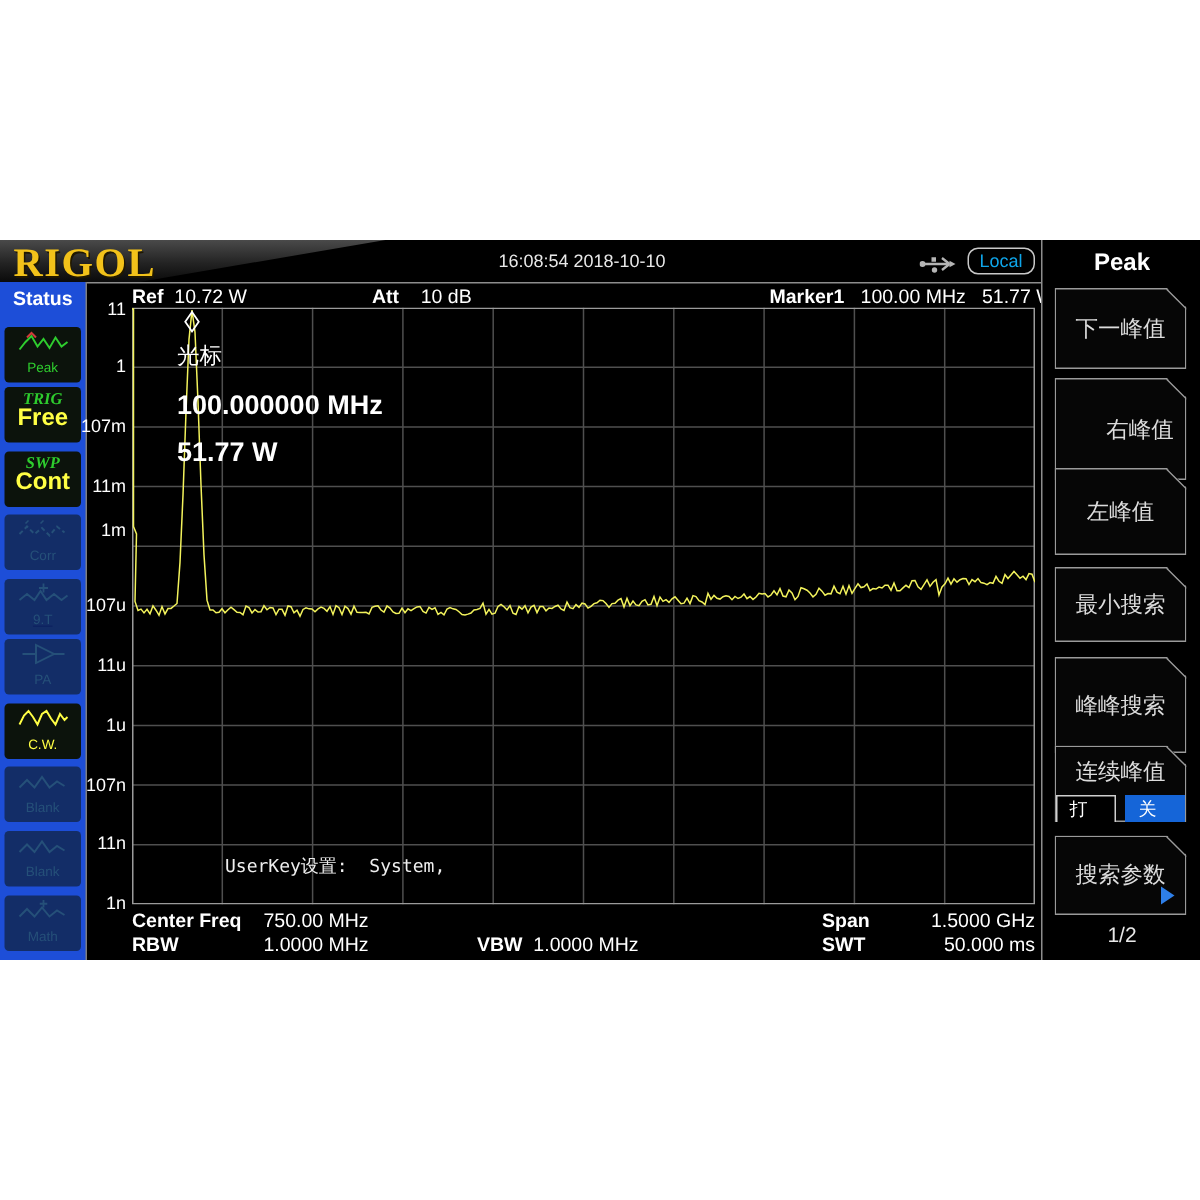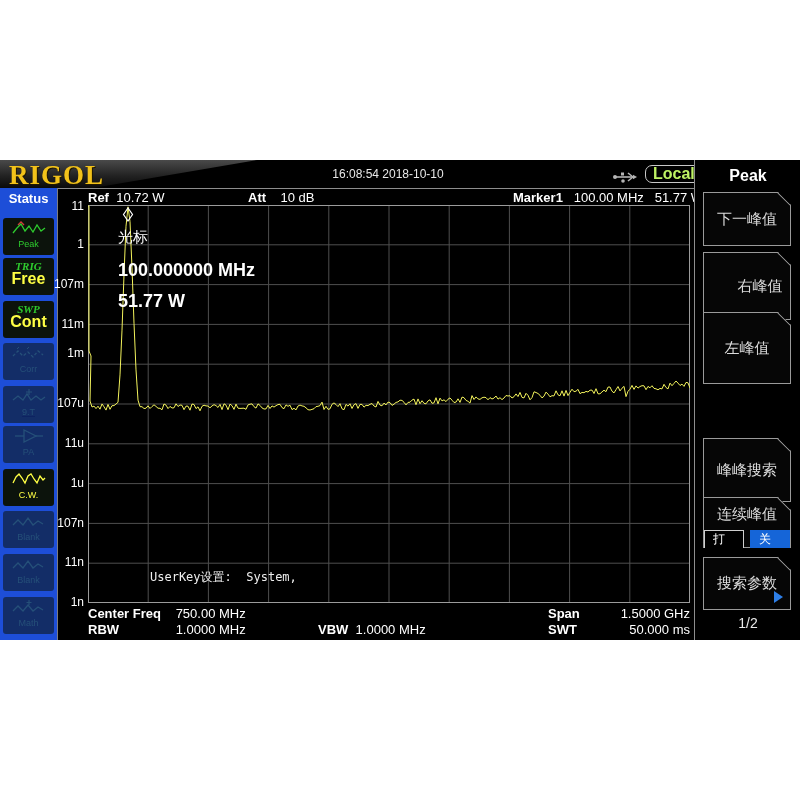--- a/index.html
+++ b/index.html
@@ -11,21 +11,21 @@
   .topbar::before{content:"";position:absolute;left:0;top:0;width:280px;height:28px;
     background:linear-gradient(180deg,#4a4a4a 0%,#232323 55%,#0a0a0a 100%);
     clip-path:polygon(0 0,257px 0,93px 100%,0 100%);}
   .logo{position:absolute;left:9px;top:0px;font-family:"Liberation Serif",serif;
     font-weight:bold;font-size:27px;color:#f2c21a;letter-spacing:1px;
     text-shadow:1px 1px 0 #201800;}
   .clock{position:absolute;left:300px;top:7px;width:176px;text-align:center;
     color:#e8e8e8;font-size:12px;}
   .usb{position:absolute;left:613px;top:9px;}
   .local{position:absolute;left:645px;top:5px;border:1px solid #c8c8c8;border-radius:7px;
-    color:#bef264;font-size:16px;padding:1px 7px;line-height:14px;font-weight:bold;}
+    color:#0ea5e9;font-size:12px;padding:1px 7px;line-height:14px;}
   .topsep{position:absolute;left:0;top:28px;width:694px;height:1px;background:#8d8d8d;}
 
   
   .sidebar{position:absolute;left:0;top:28px;width:57px;height:452px;background:#1d4ed8;
     border-right:1px solid #7f7f7f;}
   .status-label{position:absolute;left:0;top:3px;width:57px;text-align:center;
     color:#fff;font-weight:bold;font-size:13px;}
   .side-item{position:absolute;left:3px;width:51px;height:37px;text-align:center;
     background:#0c130c;border-radius:3px;padding-top:2px;box-sizing:border-box;}
   .side-item .lbl{display:block;font-size:9px;line-height:10px;}
@@ -247,21 +247,22 @@
   <div class="foot" style="left:548px;top:462px;width:142px;">
     <span class="b">SWT</span>
     <span style="float:right;">50.000 ms</span>
   </div>
 
   <div class="menu">
     <div class="menu-title">Peak</div>
 
     <button class="mbtn" style="top:32px;height:54px;">下一峰值</button>
     <button class="mbtn" style="top:92px;height:68px;padding-left:32px;">右峰值</button>
-    <button class="mbtn" style="top:152px;height:72px;">左峰值</button>
+    <button class="mbtn" style="top:152px;height:58px;">左峰值</button>
+    <button class="mbtn" style="top:218px;height:50px;">最小搜索</button>
     <button class="mbtn" style="top:278px;height:64px;">峰峰搜索</button>
 
     <div class="mbtn mbtn-col" style="top:337px;height:51px;">
       <span>连续峰值</span>
       <span class="toggle-row">
         <span class="tg tg-off-state">打开</span>
         <span class="tg tg-on-state">关闭</span>
       </span>
     </div>
 

